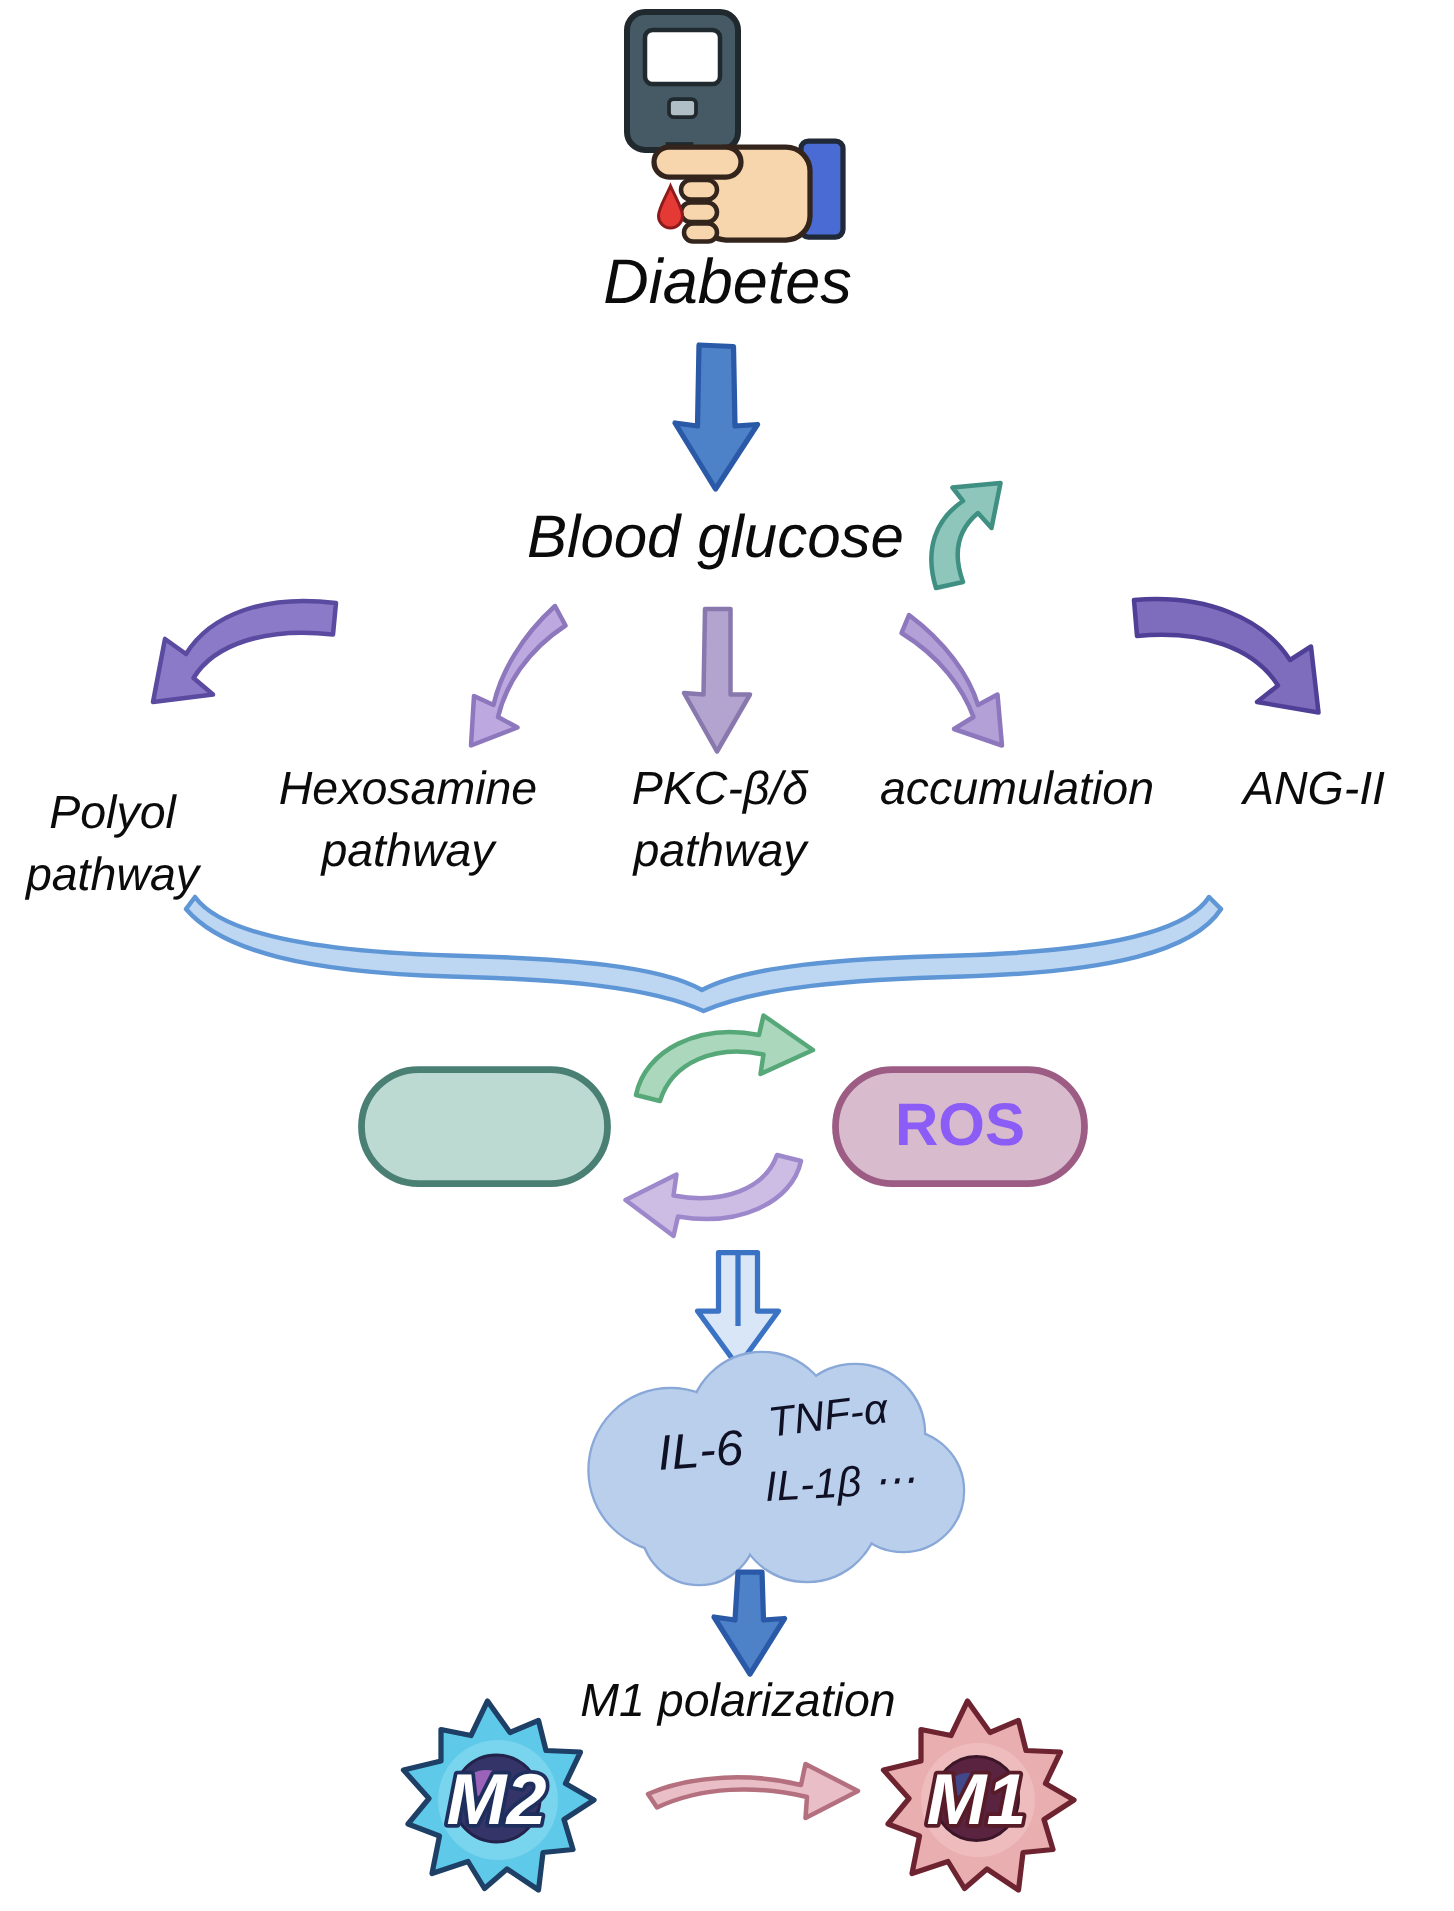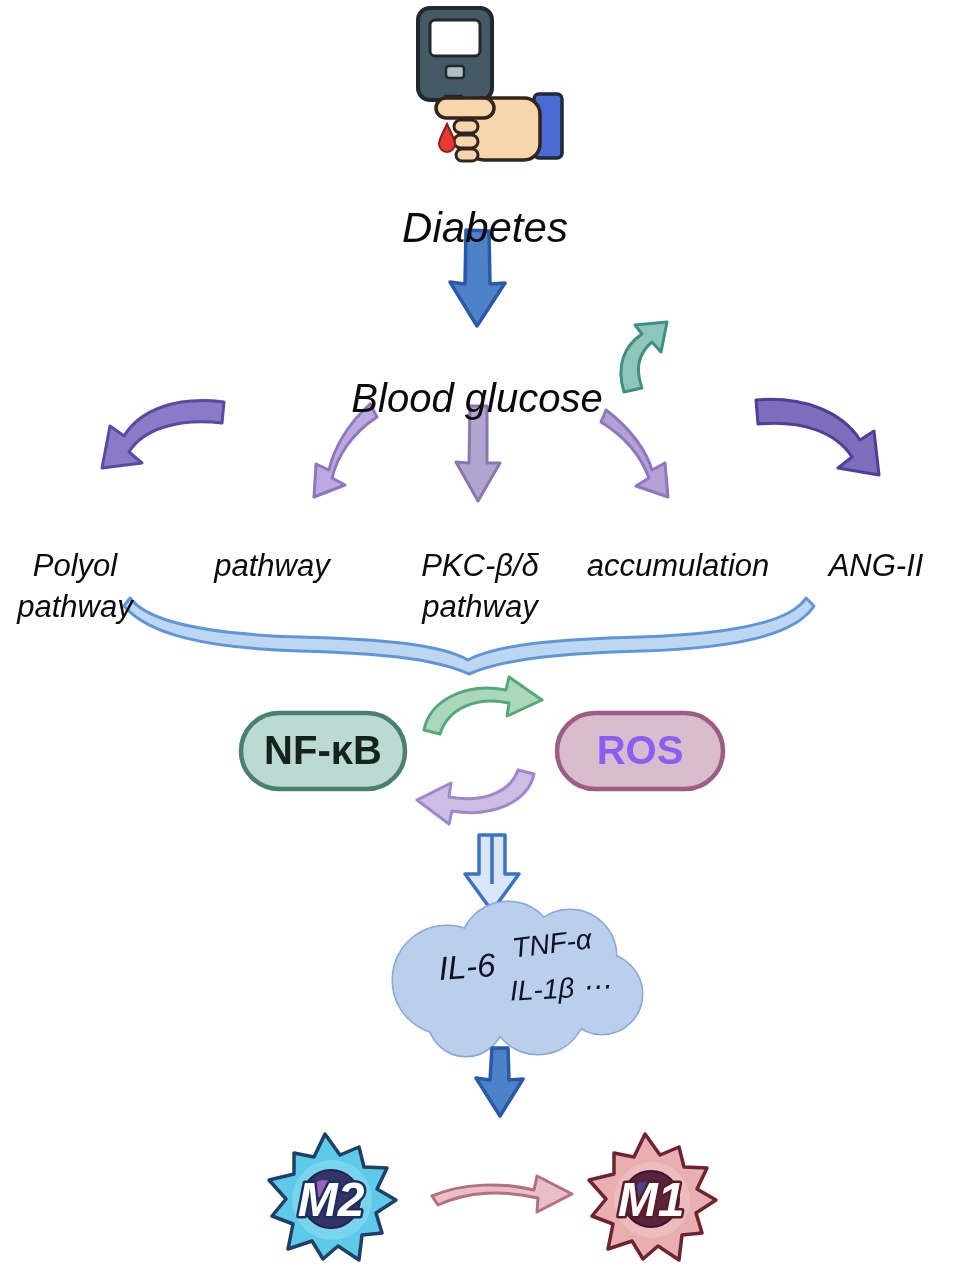--- a/index.html
+++ b/index.html
@@ -1,20 +1,20 @@
 <!DOCTYPE html>
 <html><head>
 <meta charset="utf-8">
 <style>
   html,body{margin:0;padding:0;background:#ffffff;}
   #canvas{position:relative;width:969px;height:1274px;background:#ffffff;overflow:hidden;
           font-family:"Liberation Sans",sans-serif;}
   #art{position:absolute;left:0;top:0;}
   .lbl{position:absolute;font-family:"Liberation Sans",sans-serif;font-style:italic;
-       color:#0b0b0b;text-align:center;transform:translateX(-50%);white-space:nowrap;margin-top:40px;}
+       color:#0b0b0b;text-align:center;transform:translateX(-50%);white-space:nowrap;}
   .pathway{font-size:31px;line-height:1.32;}
   .pill-lbl{position:absolute;transform:translateX(-50%);font-style:normal;font-weight:700;
        font-family:"Liberation Sans",sans-serif;white-space:nowrap;}
   .cyt{position:absolute;font-family:"Liberation Sans",sans-serif;font-style:italic;
        color:#101024;white-space:nowrap;}
 </style>
 </head>
 <body>
 
 <div id="canvas">
@@ -98,39 +98,40 @@
       <text x="331" y="1216" text-anchor="middle" font-family="Liberation Sans, sans-serif" font-size="48" font-weight="700" font-style="italic" fill="#ffffff" stroke="#571c28" stroke-width="5" paint-order="stroke" stroke-linejoin="round">M1</text>
     </g>
 
     <path d="M432,1196 C462,1183 502,1182 534,1190 L537,1176 L572,1194 L537,1212 L538,1198 C504,1190 468,1191 438,1205 Z" fill="#e9bec6" stroke="#b4707e" stroke-width="3" stroke-linejoin="round"></path>
   </svg>
 
   <div class="lbl" style="left:485px;top:164px;font-size:42px;">Diabetes</div>
 
   <div class="lbl" style="left:477px;top:336px;font-size:40px;text-align:center;">Blood glucose</div>
 
-  <div class="lbl pathway" style="left:75px;top:506px;">
+  <div class="lbl pathway" style="left:75px;top:522px;">
     <div>Polyol</div>
     <div>pathway</div>
   </div>
   <div class="lbl pathway" style="left:272px;top:506px;">
+    <div>Hexosamine</div>
     <div>pathway</div>
   </div>
   <div class="lbl pathway" style="left:480px;top:506px;">
     <div>PKC-β/δ</div>
     <div>pathway</div>
   </div>
   <div class="lbl pathway" style="left:678px;top:506px;">
     <div>accumulation</div>
   </div>
   <div class="lbl pathway" style="left:876px;top:506px;">
     <div>ANG-II</div>
   </div>
 
-  <div class="pill-lbl" style="left:323px;top:728px;font-size:40px;color:#15231f;">NF-κB</div>
   <div class="pill-lbl" style="left:640px;top:728px;font-size:40px;color:#8b5cf6;">ROS</div>
 
   <div class="cyt" style="left:467px;top:948px;font-size:33px;transform:translateX(-50%) rotate(-4deg);">IL-6</div>
   <div class="cyt" style="left:552px;top:928px;font-size:28px;transform:translateX(-50%) rotate(-7deg);">TNF-α</div>
   <div class="cyt" style="left:560px;top:972px;font-size:28px;transform:translateX(-50%) rotate(-3deg);">IL-1β ⋯</div>
 
+  <div class="lbl" style="left:492px;top:1116px;font-size:31px;">M1 polarization</div>
 
 </div>
 
 </body></html>

